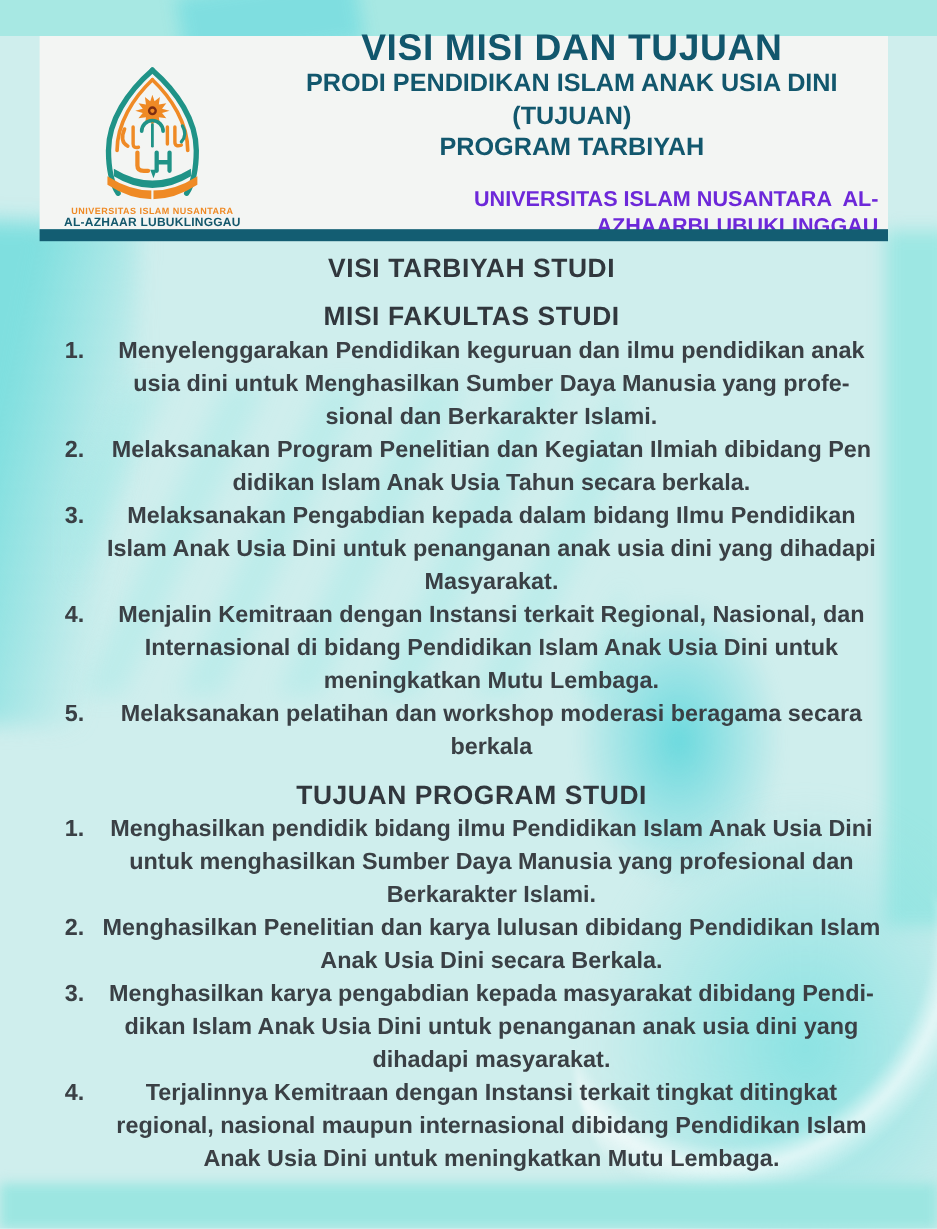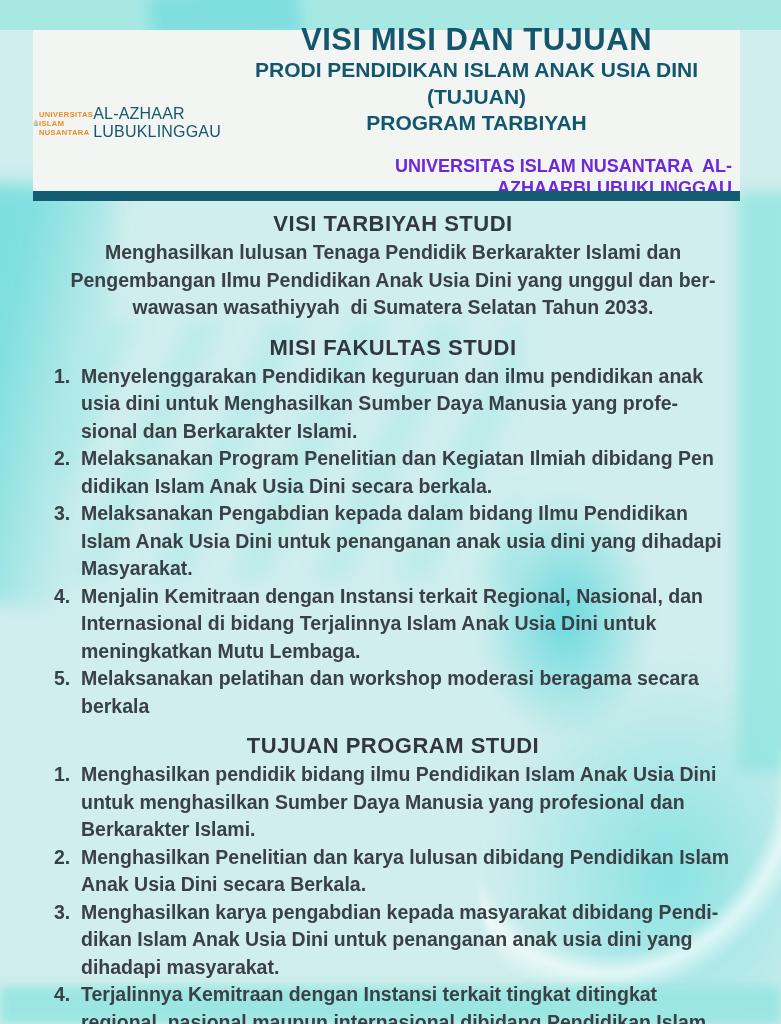--- a/index.html
+++ b/index.html
@@ -27,40 +27,40 @@
                  filter:blur(10px);}
   .deco-br-streak{right:-20px;bottom:-10px;width:320px;height:360px;border-radius:50%;
                   background:radial-gradient(ellipse at 35% 35%,rgba(255,255,255,0) 52%,rgba(255,255,255,.65) 58%,rgba(255,255,255,0) 66%);
                   transform:rotate(25deg);filter:blur(2px);}
   .deco-bottom-band{left:0;right:0;bottom:0;height:38px;background:#9ce6e1;filter:blur(5px);}
   
   .header-card{position:absolute;left:33px;top:30px;width:707px;height:161px;
                background:#f3f5f3;display:flex;align-items:stretch;z-index:2;}
   .divider-bar{position:absolute;left:33px;top:191px;width:707px;height:10px;
                background:#135d72;z-index:2;}
-  .logo-col{width:188px;display:flex;align-items:center;
+  .logo-col{width:188px;display:flex;flex-direction:column;align-items:center;
             justify-content:flex-start;padding-top:24px;}
   .logo-org1{font-size:7.5px;font-weight:700;color:#ef8a25;letter-spacing:.4px;margin-top:1px;}
-  .logo-org2{font-size:16px;font-weight:400;color:#14586c;letter-spacing:.2px;}
+  .logo-org2{font-size:10px;font-weight:700;color:#14586c;letter-spacing:.2px;}
   .titles-col{flex:1;display:flex;flex-direction:column;align-items:center;
               justify-content:center;text-align:center;padding-right:8px;}
   .t-main{font-size:31px;font-weight:900;color:#12576d;letter-spacing:.5px;line-height:1.15;white-space:pre-wrap;}
   .t-sub1,.t-sub2{font-size:21px;font-weight:800;color:#12576d;line-height:1.25;white-space:pre-wrap;}
   .t-sub3{font-size:18px;font-weight:800;color:#6d28d9;margin-top:20px;line-height:1.2;white-space:pre-wrap;text-align:right;}
   
   .content{position:absolute;left:48px;top:210px;width:690px;z-index:2;
            color:#3a4045;font-weight:700;font-size:19.5px;line-height:27.5px;}
   .sec-heading{text-align:center;font-size:22px;font-weight:800;color:#31373d;
                letter-spacing:.5px;margin:0 0 1px 0;line-height:28px;}
   .sec-heading.gap{margin-top:12px;}
   .visi-body{text-align:center;white-space:pre-wrap;margin:0 0 0 0;}
   .num-list{margin-top:1px;}
   .item{display:flex;align-items:flex-start;}
   .item .num{width:33px;flex:0 0 33px;padding-left:6px;box-sizing:border-box;}
-  .item .txt{flex:1;white-space:pre-wrap;}
+  .item .txt{flex:1;white-space:pre-wrap;text-align:center;}
 </style>
 </head>
 <body>
 
 <div class="page">
 
   <div class="deco deco-top-band"></div>
   <div class="deco deco-top-stroke"></div>
   <div class="deco deco-left-wash"></div>
   <div class="deco deco-mid-strokes"></div>
@@ -117,49 +117,46 @@
       <div class="t-sub2">PROGRAM TARBIYAH</div>
       <div class="t-sub3">UNIVERSITAS ISLAM NUSANTARA  AL-AZHAARBLUBUKLINGGAU</div>
     </div>
   </header>
   <div class="divider-bar"></div>
 
   <main class="content">
 
     <section>
       <h2 class="sec-heading">VISI TARBIYAH STUDI</h2>
-      <p class="visi-body">Menghasilkan lulusan Tenaga Pendidik Berkarakter Islami dan
-Pengembangan Ilmu Pendidikan Anak Usia Dini yang unggul dan ber-
-wawasan wasathiyyah  di Sumatera Selatan Tahun 2033.</p>
     </section>
 
     <section>
       <h2 class="sec-heading gap">MISI FAKULTAS STUDI</h2>
       <div class="num-list">
         <div class="item">
           <span class="num">1.</span>
           <span class="txt">Menyelenggarakan Pendidikan keguruan dan ilmu pendidikan anak
 usia dini untuk Menghasilkan Sumber Daya Manusia yang profe-
 sional dan Berkarakter Islami.</span>
         </div>
         <div class="item">
           <span class="num">2.</span>
           <span class="txt">Melaksanakan Program Penelitian dan Kegiatan Ilmiah dibidang Pen
-didikan Islam Anak Usia Dini secara berkala.</span>
+didikan Islam Anak Usia Tahun secara berkala.</span>
         </div>
         <div class="item">
           <span class="num">3.</span>
           <span class="txt">Melaksanakan Pengabdian kepada dalam bidang Ilmu Pendidikan
 Islam Anak Usia Dini untuk penanganan anak usia dini yang dihadapi
 Masyarakat.</span>
         </div>
         <div class="item">
           <span class="num">4.</span>
           <span class="txt">Menjalin Kemitraan dengan Instansi terkait Regional, Nasional, dan
-Internasional di bidang Terjalinnya Islam Anak Usia Dini untuk
+Internasional di bidang Pendidikan Islam Anak Usia Dini untuk
 meningkatkan Mutu Lembaga.</span>
         </div>
         <div class="item">
           <span class="num">5.</span>
           <span class="txt">Melaksanakan pelatihan dan workshop moderasi beragama secara
 berkala</span>
         </div>
       </div>
     </section>
 

